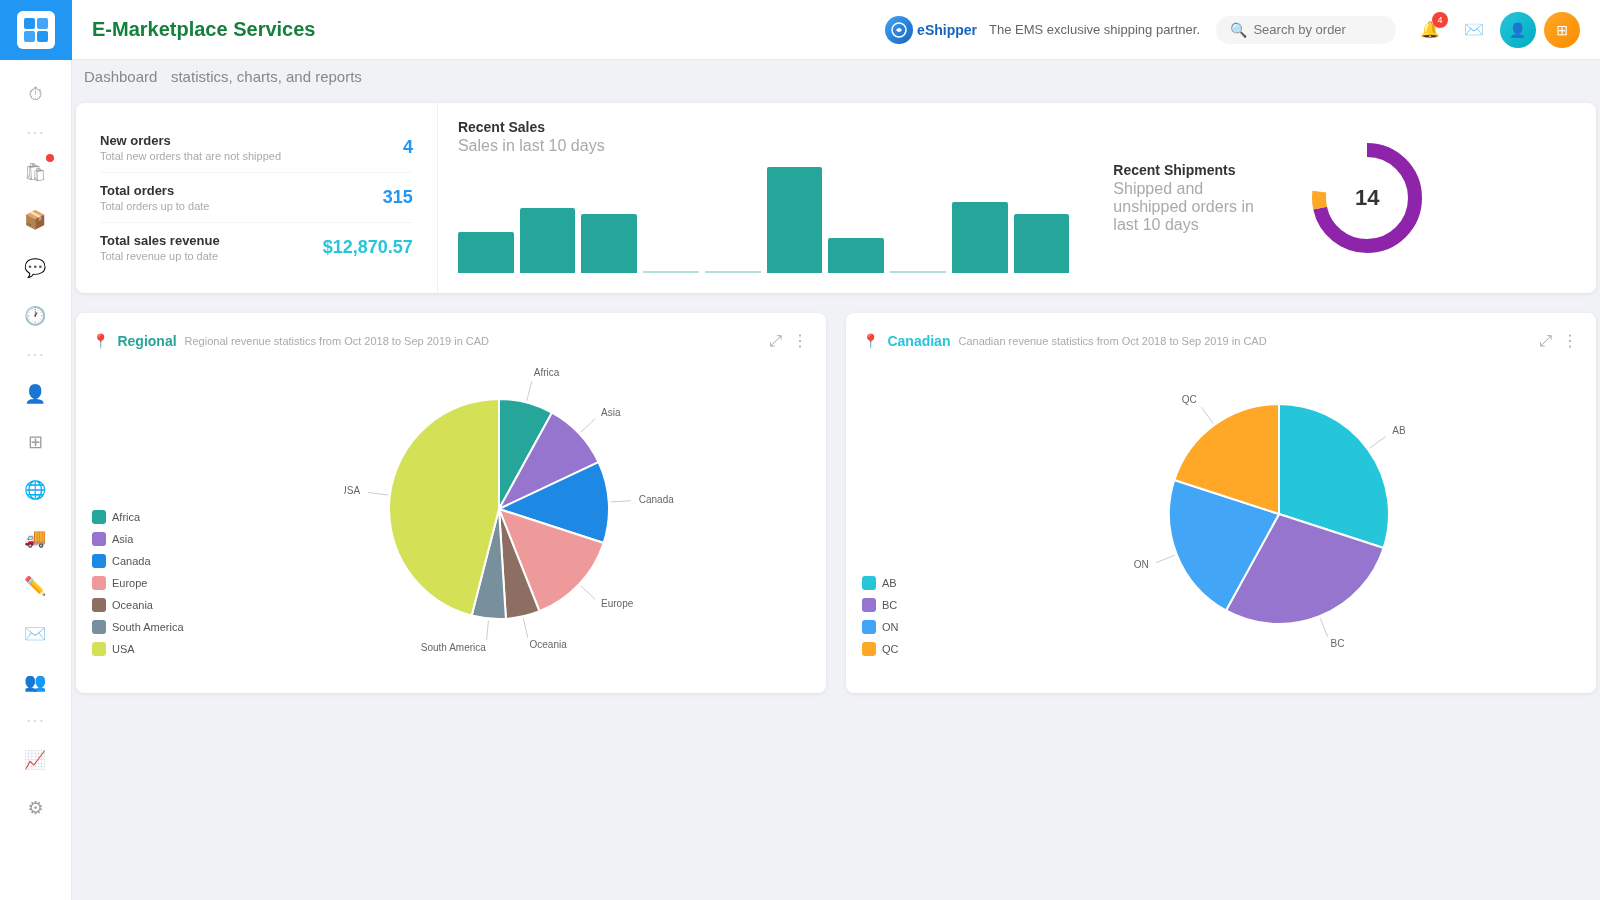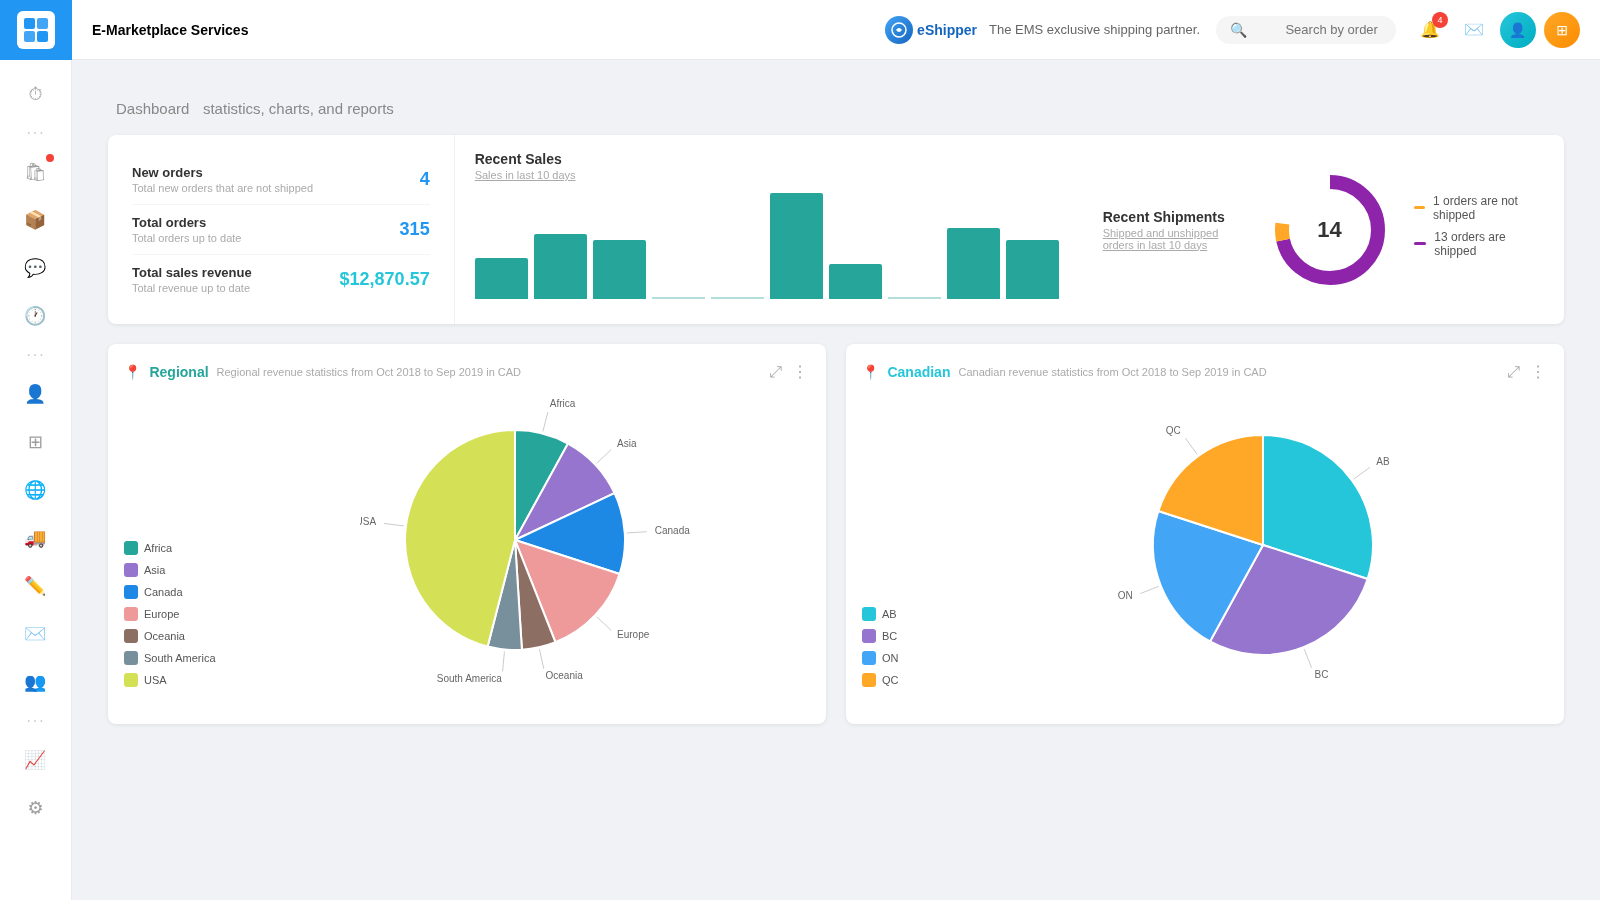--- a/index.html
+++ b/index.html
@@ -73,23 +73,23 @@
     .topbar {
       background: #fff;
       height: 60px;
       display: flex;
       align-items: center;
       padding: 0 20px;
       border-bottom: 1px solid #e8eaf0;
       gap: 16px;
     }
     .topbar-title {
-      font-size: 14px;
+      font-size: 20px;
       font-weight: 600;
-      color: #000000;
+      color: #15803d;
       flex: 1;
     }
     .topbar-partner {
       display: flex;
       align-items: center;
       gap: 12px;
       font-size: 13px;
       color: #666;
     }
     .partner-logo {
@@ -119,21 +119,20 @@
       gap: 6px;
       width: 180px;
     }
     .topbar-search input {
       border: none;
       background: transparent;
       outline: none;
       font-size: 13px;
       color: #b91c1c;
       width: 100%;
-      margin-left: 32px;
     }
     .topbar-icons {
       display: flex;
       align-items: center;
       gap: 8px;
     }
     .topbar-icon-btn {
       width: 36px;
       height: 36px;
       border-radius: 50%;
@@ -181,21 +180,21 @@
       justify-content: center;
       cursor: pointer;
       color: #fff;
       font-size: 14px;
     }
 
     
     .content {
       flex: 1;
       overflow-y: auto;
-      padding: 36px;
+      padding: 4px;
     }
     .page-header {
       margin-bottom: 16px;
     }
     .page-header h1 {
       font-size: 20px;
       font-weight: 700;
       color: #333;
     }
     .page-header h1 span {
@@ -235,21 +234,21 @@
     .stat-value.blue { color: #2196f3; }
     .stat-value.teal { color: #26c6da; }
     .stat-value.red { color: #ef5350; }
 
     
     .sales-panel {
       padding: 16px 20px;
       position: relative;
     }
     .panel-title { font-size: 14px; font-weight: 700; color: #333; }
-    .panel-subtitle { font-size: 11px; color: #aaa; margin-top: 2px; text-decoration: underline; }
+    .panel-subtitle { font-size: 16px; color: #aaa; margin-top: 2px; }
     .bar-chart {
       display: flex;
       align-items: flex-end;
       gap: 6px;
       height: 110px;
       margin-top: 12px;
       padding-bottom: 4px;
     }
 
     
@@ -503,30 +502,20 @@
         <div class="donut-container">
           <svg width="120" height="120" class="donut-svg">
 
             <circle cx="60" cy="60" r="48" fill="none" stroke="#8e24aa" stroke-width="14" stroke-dasharray="215.6 330" stroke-dashoffset="0"></circle>
 
             <circle cx="60" cy="60" r="48" fill="none" stroke="#ffa726" stroke-width="14" stroke-dasharray="16.6 330" stroke-dashoffset="-215.6"></circle>
 
             <circle cx="60" cy="60" r="40" fill="white"></circle>
           </svg>
           <div class="donut-center-text">14</div>
-        </div>
-        <div>
-          <div class="legend-item">
-            <div class="legend-dot" style="background:#ffa726"></div>
-            <span>1 orders are not shipped</span>
-          </div>
-          <div class="legend-item">
-            <div class="legend-dot" style="background:#8e24aa"></div>
-            <span>13 orders are shipped</span>
-          </div>
         </div>
       </div>
     </div>
 
     <div class="charts-row">
 
       <div class="chart-card">
         <div class="chart-header">
           <div class="chart-title-group">
             <span style="color:#26a69a;font-size:14px">📍</span>

